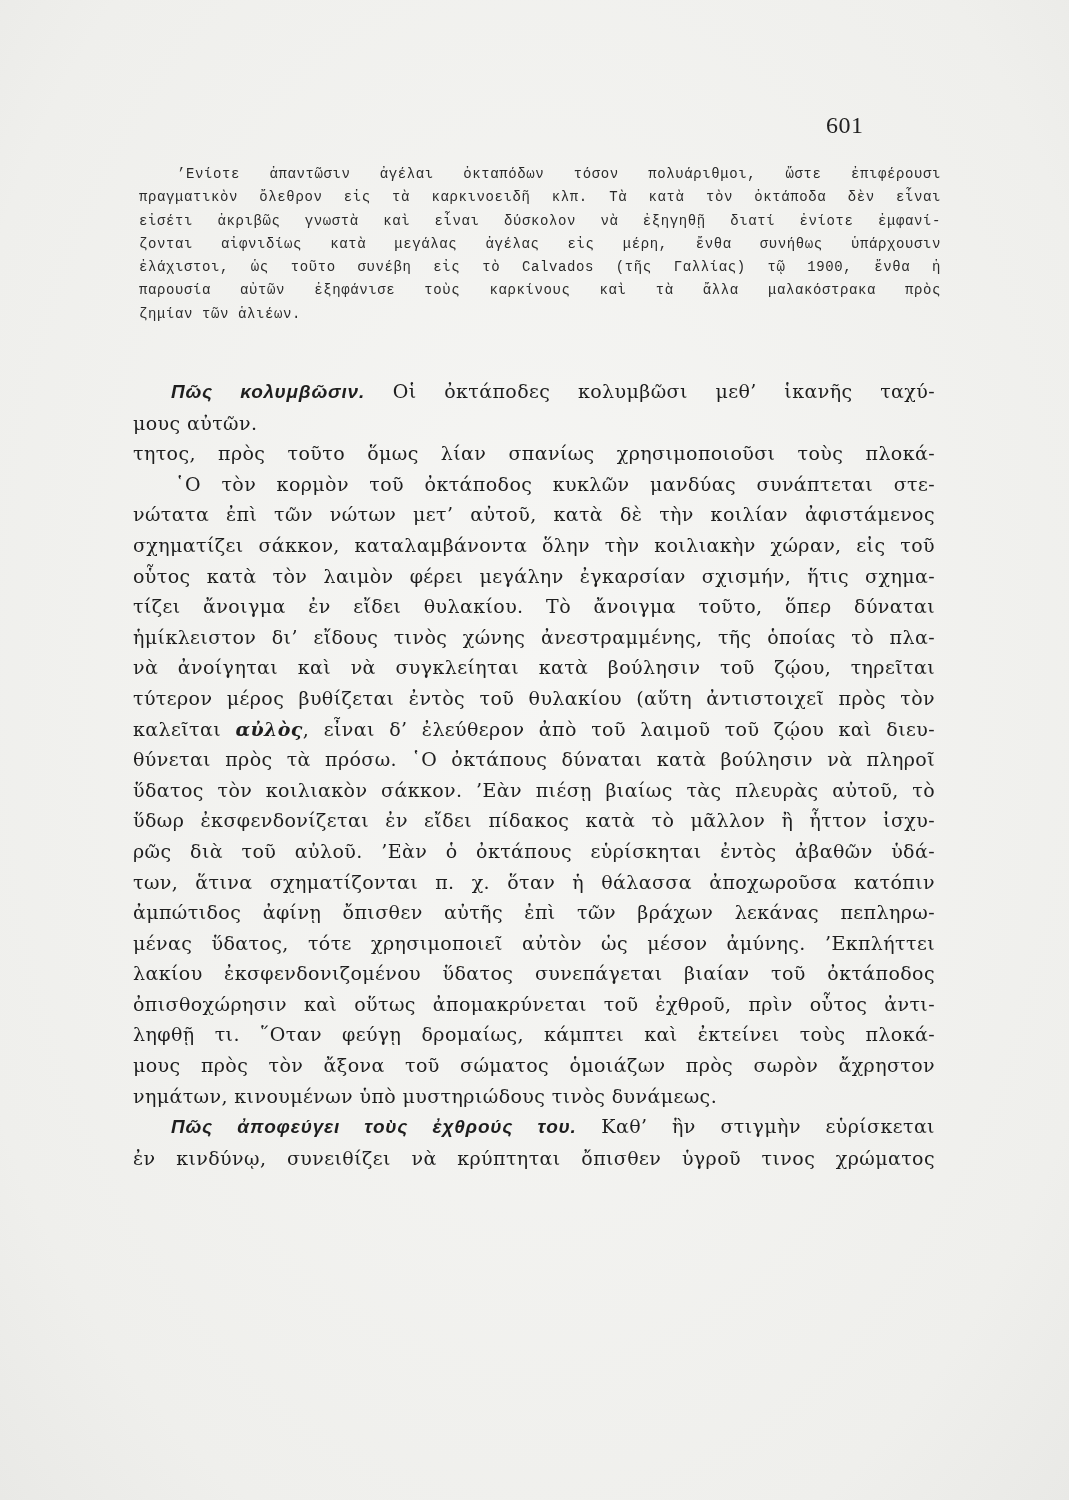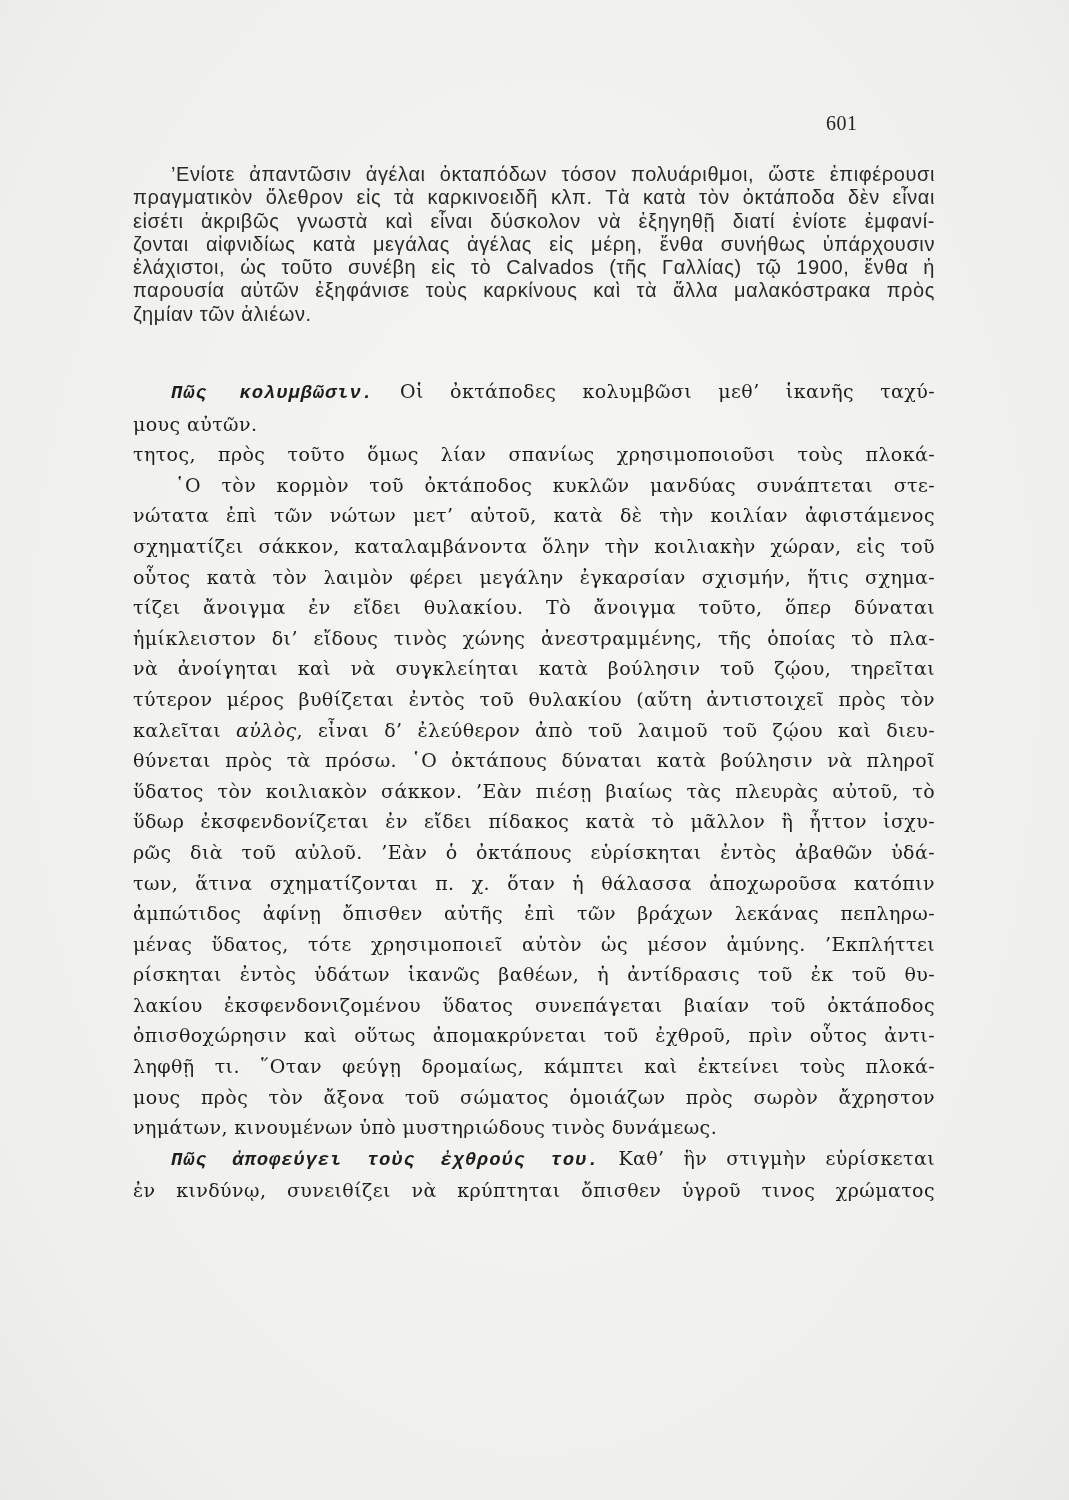--- a/index.html
+++ b/index.html
@@ -21,31 +21,31 @@
       top: 0;
       width: 1069px;
       height: 1500px;
       background: radial-gradient(ellipse at 50% 45%, #f6f6f4 0%, #efefec 80%, #e9e9e6 100%);
     }
     .page-number {
       position: absolute;
       left: 826px;
       top: 112px;
       font-family: "Liberation Serif", "DejaVu Serif", serif;
-      font-size: 20px;
+      font-size: 24px;
       letter-spacing: 0.5px;
       color: #222;
     }
     .small-block {
       position: absolute;
-      left: 133px;
+      left: 139px;
       top: 163px;
       width: 802px;
-      font-family: Liberation Sans, sans-serif;
-      font-size: 20px;
+      font-family: Liberation Mono, monospace;
+      font-size: 14px;
       line-height: 23.3px;
       letter-spacing: 0.6px;
       color: #2a2a2a;
     }
     .body-block {
       position: absolute;
       left: 133px;
       top: 376px;
       width: 802px;
       font-family: "DejaVu Serif", serif;
@@ -69,25 +69,25 @@
       padding-left: 38px;
       width: 764px;
     }
     .indent-2 {
       padding-left: 42px;
       width: 760px;
     }
     .heading-inline {
       font-weight: bold;
       font-style: italic;
-      font-family: Liberation Mono, monospace;
+      font-family: Liberation Sans, sans-serif;
       letter-spacing: 0.8px;
     }
     .bold-word {
-      font-weight: normal;
+      font-weight: bold;
       font-style: italic;
     }
   </style>
 </head>
 <body>
 
 <div class="page">
 
   <div class="page-number">601</div>
 
@@ -122,21 +122,20 @@
       <span>καλεῖται</span>
       <span class="bold-word">αὐλὸς</span><span>, εἶναι δ’ ἐλεύθερον ἀπὸ τοῦ λαιμοῦ τοῦ ζῴου καὶ διευ-</span>
     </span>
     <span class="line">θύνεται πρὸς τὰ πρόσω. ῾Ο ὀκτάπους δύναται κατὰ βούλησιν νὰ πληροῖ</span>
     <span class="line">ὕδατος τὸν κοιλιακὸν σάκκον. ’Εὰν πιέσῃ βιαίως τὰς πλευρὰς αὐτοῦ, τὸ</span>
     <span class="line">ὕδωρ ἐκσφενδονίζεται ἐν εἴδει πίδακος κατὰ τὸ μᾶλλον ἢ ἧττον ἰσχυ-</span>
     <span class="line">ρῶς διὰ τοῦ αὐλοῦ. ’Εὰν ὁ ὀκτάπους εὑρίσκηται ἐντὸς ἀβαθῶν ὑδά-</span>
     <span class="line">των, ἅτινα σχηματίζονται π. χ. ὅταν ἡ θάλασσα ἀποχωροῦσα κατόπιν</span>
     <span class="line">ἀμπώτιδος ἀφίνῃ ὄπισθεν αὐτῆς ἐπὶ τῶν βράχων λεκάνας πεπληρω-</span>
     <span class="line">μένας ὕδατος, τότε χρησιμοποιεῖ αὐτὸν ὡς μέσον ἀμύνης. ’Εκπλήττει</span>
-    <span class="line">ρίσκηται ἐντὸς ὑδάτων ἱκανῶς βαθέων, ἡ ἀντίδρασις τοῦ ἐκ τοῦ θυ-</span>
     <span class="line">λακίου ἐκσφενδονιζομένου ὕδατος συνεπάγεται βιαίαν τοῦ ὀκτάποδος</span>
     <span class="line">ὀπισθοχώρησιν καὶ οὕτως ἀπομακρύνεται τοῦ ἐχθροῦ, πρὶν οὗτος ἀντι-</span>
     <span class="line">ληφθῇ τι. ῞Οταν φεύγῃ δρομαίως, κάμπτει καὶ ἐκτείνει τοὺς πλοκά-</span>
     <span class="line">μους πρὸς τὸν ἄξονα τοῦ σώματος ὁμοιάζων πρὸς σωρὸν ἄχρηστον</span>
     <span class="line last">νημάτων, κινουμένων ὑπὸ μυστηριώδους τινὸς δυνάμεως.</span>
 
     <span class="line indent">
       <span class="heading-inline">Πῶς ἀποφεύγει τοὺς ἐχθρούς του.</span>
       <span>Καθ’ ἣν στιγμὴν εὑρίσκεται</span>
     </span>

